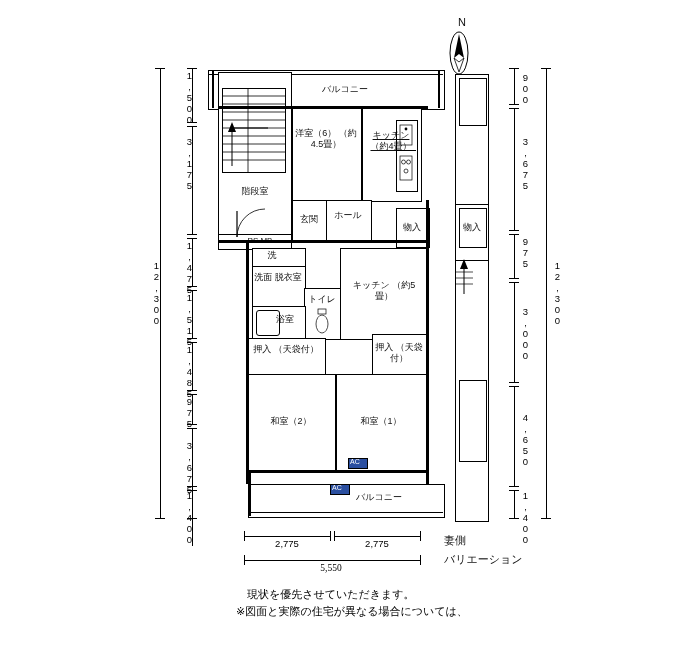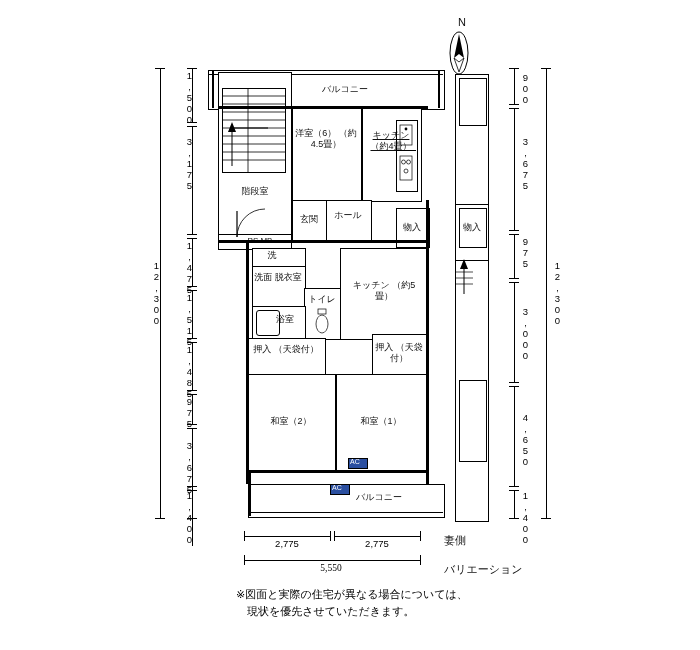--- a/index.html
+++ b/index.html
@@ -259,22 +259,22 @@
   <div class="abs" style="left:248px;top:470px;width:3px;height:46px;background:#000;"></div>
 
   <div class="abs wall" style="left:246px;top:240px;width:3px;height:244px;"></div>
   <div class="abs wall" style="left:426px;top:200px;width:3px;height:284px;"></div>
   <div class="abs wall" style="left:218px;top:106px;width:210px;height:3px;"></div>
   <div class="abs wall" style="left:246px;top:470px;width:183px;height:3px;"></div>
   <div class="abs wall" style="left:218px;top:240px;width:210px;height:3px;"></div>
 
   <div class="abs" style="left:444px;top:534px;width:110px;">
     <div class="txt" style="font-size:11px;">妻側</div>
-    <div class="txt" style="font-size:11px;margin-top:16px;">バリエーション</div>
+    <div class="txt" style="font-size:11px;margin-top:6px;">バリエーション</div>
   </div>
 
   <div class="abs" style="left:236px;top:586px;width:440px;">
+    <div class="note">　現状を優先させていただきます。</div>
     <div class="note">※図面と実際の住宅が異なる場合については、</div>
-    <div class="note">　現状を優先させていただきます。</div>
   </div>
 
 
 </div>
 
 </body></html>

